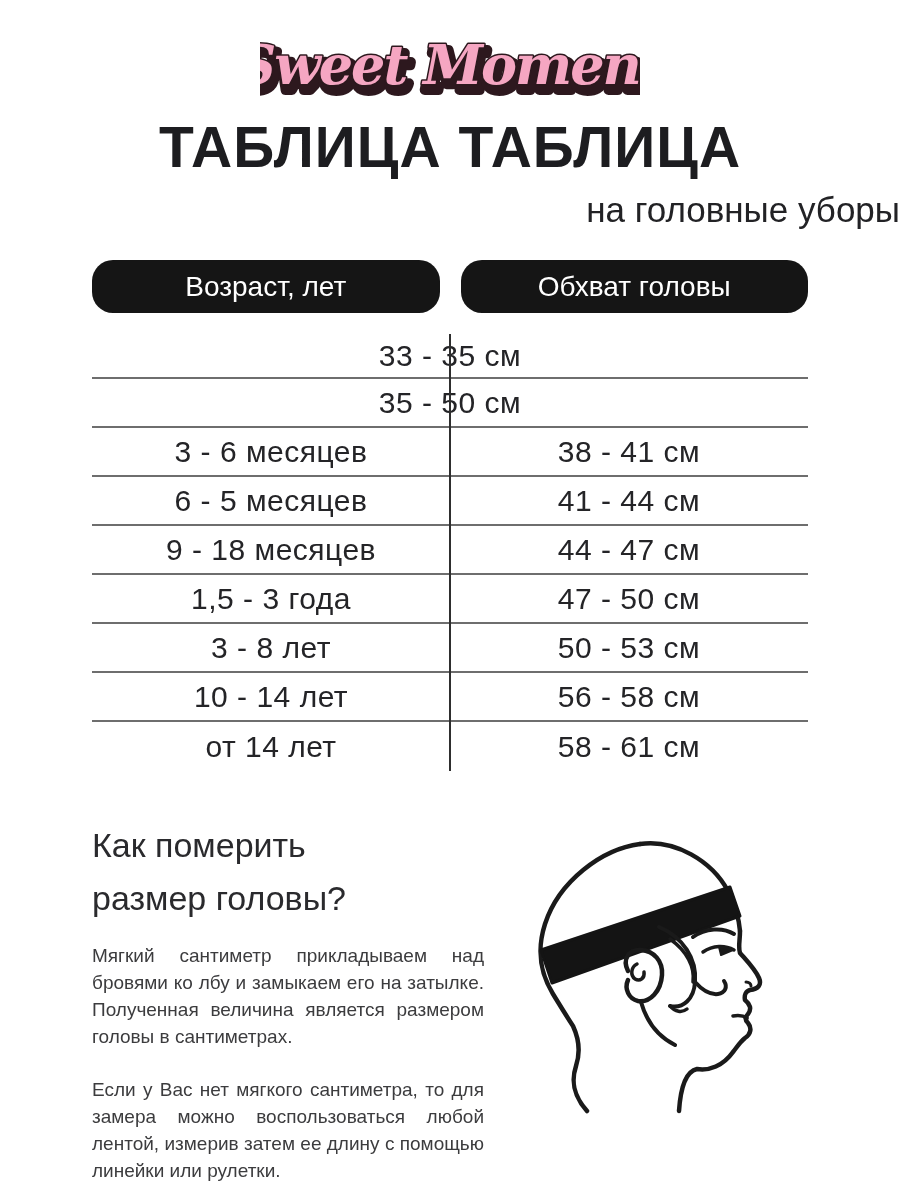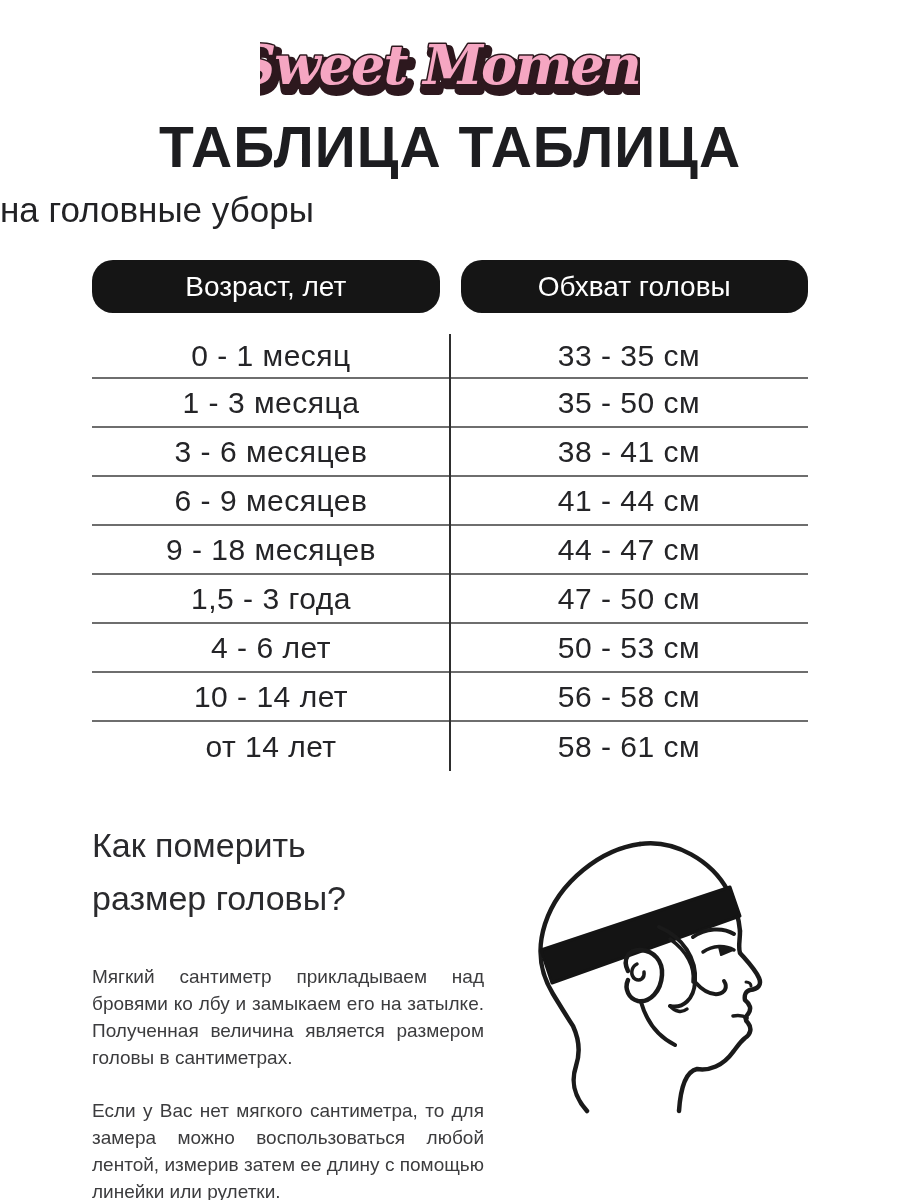--- a/index.html
+++ b/index.html
@@ -17,21 +17,21 @@
     letter-spacing:-2px;
   }
 
   
   .main-title {
     text-align:center; margin-top:18px;
     font-size:57px; font-weight:bold; letter-spacing:1px;
     color:#1d1d20;
   }
   .sub-title {
-    text-align:left; margin-top:10px;
+    text-align:right; margin-top:10px;
     font-size:35px; font-weight:normal; color:#222225;
   }
 
   
   .size-table { width:716px; margin:30px auto 0 auto; }
   .pill-row { display:flex; gap:21px;margin-top:12px; }
   .pill {
     flex:1; height:53px; background:#151515; border-radius:21px;
     color:#ffffff; font-size:28px; font-weight:normal;
     display:flex; align-items:center; justify-content:center;
@@ -47,21 +47,21 @@
   .t-cell {
     flex:1; display:flex; align-items:center; justify-content:center;
     font-size:30px; font-weight:300; color:#242427; letter-spacing:0.5px;
   }
 
   
   .bottom { display:flex; margin:48px 40px 0 92px; }
   .howto { width:392px; }
   .howto-heading {
     font-size:34px; font-weight:normal; color:#2a2a2d;
-    line-height:1.55; width:300px; margin-bottom:40px;
+    line-height:1.55; width:300px; margin-bottom:19px;
   }
   .howto p {
     font-size:19px; line-height:1.42; color:#3c3c3e;
     text-align:justify; margin-bottom:26px;
   }
   .illustration { flex:1; display:flex; justify-content:center; align-items:flex-start; }
 </style>
 </head>
 <body>
 
@@ -81,45 +81,43 @@
 
   <div class="size-table">
 
     <div class="pill-row">
       <div class="pill">Возраст, лет</div>
       <div class="pill">Обхват головы</div>
     </div>
 
     <div class="table-body">
       <div class="t-row first">
-        <div class="t-cell">0 - 1 месяц</div>
         <div class="t-cell">33 - 35 см</div>
       </div>
       <div class="t-row">
-        <div class="t-cell">1 - 3 месяца</div>
         <div class="t-cell">35 - 50 см</div>
       </div>
       <div class="t-row">
         <div class="t-cell">3 - 6 месяцев</div>
         <div class="t-cell">38 - 41 см</div>
       </div>
       <div class="t-row">
-        <div class="t-cell">6 - 9 месяцев</div>
+        <div class="t-cell">6 - 5 месяцев</div>
         <div class="t-cell">41 - 44 см</div>
       </div>
       <div class="t-row">
         <div class="t-cell">9 - 18 месяцев</div>
         <div class="t-cell">44 - 47 см</div>
       </div>
       <div class="t-row">
         <div class="t-cell">1,5 - 3 года</div>
         <div class="t-cell">47 - 50 см</div>
       </div>
       <div class="t-row">
-        <div class="t-cell">4 - 6 лет</div>
+        <div class="t-cell">3 - 8 лет</div>
         <div class="t-cell">50 - 53 см</div>
       </div>
       <div class="t-row">
         <div class="t-cell">10 - 14 лет</div>
         <div class="t-cell">56 - 58 см</div>
       </div>
       <div class="t-row last">
         <div class="t-cell">от 14 лет</div>
         <div class="t-cell">58 - 61 см</div>
       </div>

